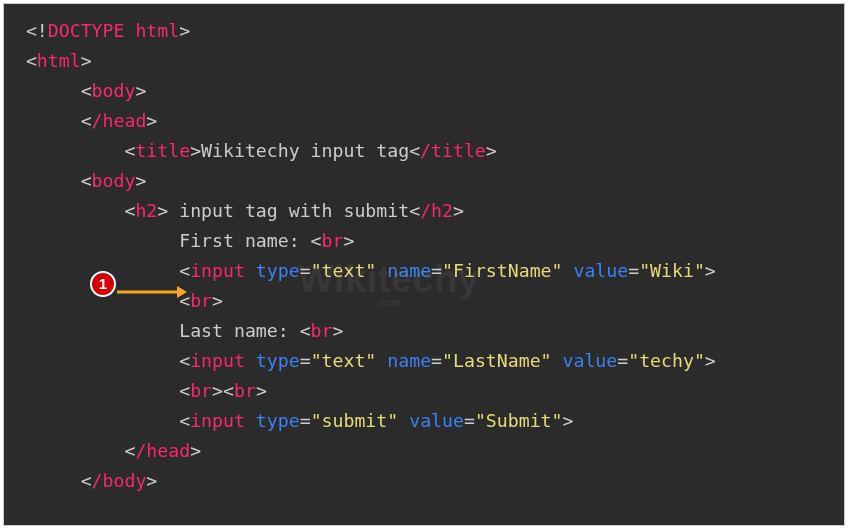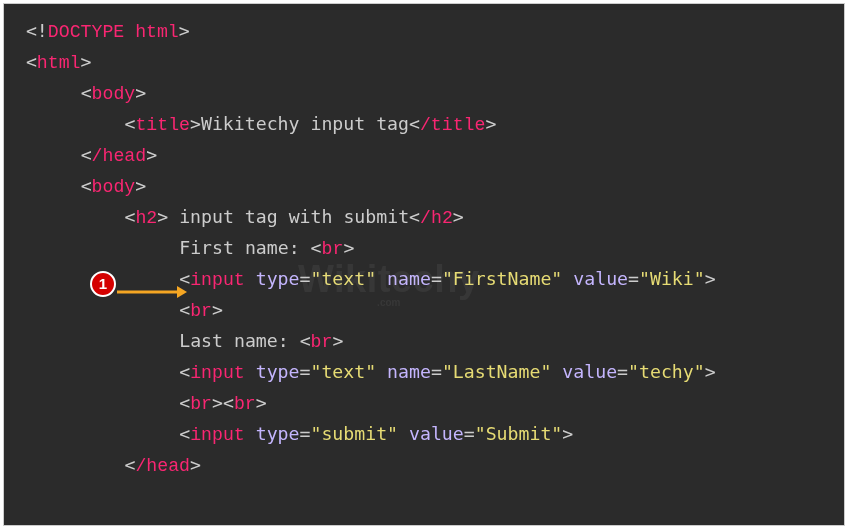--- a/index.html
+++ b/index.html
@@ -15,24 +15,24 @@
     margin: 3px;
     width: 842px;
     height: 523px;
     padding: 12px 0 0 0;
     font-family: "Consolas", "Menlo", "DejaVu Sans Mono", monospace;
     font-size: 18.2px;
     line-height: 30px;
     position: relative;
   }
   .line { white-space: pre; color: #cccccc; }
-  .tag { color: #f92672; font-family: Liberation Mono, monospace; }
+  .tag { color: #f92672; }
   .angle { color: #cccccc; }
   .eq { color: #cccccc; }
-  .attr { color: #c4b5fd; text-align: right; }
+  .attr { color: #3b82f6; text-align: right; }
   .str { color: #e6db74; }
   .plain { color: #cccccc; }
 
   .badge {
     position: absolute;
     width: 26px; height: 26px;
     background: #d40000;
     border: 2px solid #ffffff;
     border-radius: 50%;
     color: #ffffff;
@@ -91,23 +91,23 @@
       <polygon points="60,1 70,7 60,13" fill="#f5a623"></polygon>
     </svg>
   </div>
 
   <div class="line">  <span class="angle">&lt;!</span><span class="tag">DOCTYPE html</span><span class="angle">&gt;</span></div>
 
   <div class="line">  <span class="angle">&lt;</span><span class="tag">html</span><span class="angle">&gt;</span></div>
 
   <div class="line">       <span class="angle">&lt;</span><span class="tag">body</span><span class="angle">&gt;</span></div>
 
+  <div class="line">       <span class="angle">&lt;</span><span class="tag">/head</span><span class="angle">&gt;</span></div>
+
   <div class="line">           <span class="angle">&lt;</span><span class="tag">title</span><span class="angle">&gt;</span><span class="plain">Wikitechy input tag</span><span class="angle">&lt;</span><span class="tag">/title</span><span class="angle">&gt;</span></div>
-
-  <div class="line">       <span class="angle">&lt;</span><span class="tag">/head</span><span class="angle">&gt;</span></div>
 
   <div class="line">       <span class="angle">&lt;</span><span class="tag">body</span><span class="angle">&gt;</span></div>
 
   <div class="line">           <span class="angle">&lt;</span><span class="tag">h2</span><span class="angle">&gt;</span><span class="plain"> input tag with submit</span><span class="angle">&lt;</span><span class="tag">/h2</span><span class="angle">&gt;</span></div>
 
 
   <div class="line">                <span class="plain">First name: </span><span class="angle">&lt;</span><span class="tag">br</span><span class="angle">&gt;</span></div>
 
   <div class="line">                <span class="angle">&lt;</span><span class="tag">input</span> <span class="attr">type</span><span class="eq">=</span><span class="str">"text"</span> <span class="attr">name</span><span class="eq">=</span><span class="str">"FirstName"</span> <span class="attr">value</span><span class="eq">=</span><span class="str">"Wiki"</span><span class="angle">&gt;</span></div>
 
@@ -116,16 +116,17 @@
   <div class="line">                <span class="plain">Last name: </span><span class="angle">&lt;</span><span class="tag">br</span><span class="angle">&gt;</span></div>
 
   <div class="line">                <span class="angle">&lt;</span><span class="tag">input</span> <span class="attr">type</span><span class="eq">=</span><span class="str">"text"</span> <span class="attr">name</span><span class="eq">=</span><span class="str">"LastName"</span> <span class="attr">value</span><span class="eq">=</span><span class="str">"techy"</span><span class="angle">&gt;</span></div>
 
   <div class="line">                <span class="angle">&lt;</span><span class="tag">br</span><span class="angle">&gt;&lt;</span><span class="tag">br</span><span class="angle">&gt;</span></div>
 
   <div class="line">                <span class="angle">&lt;</span><span class="tag">input</span> <span class="attr">type</span><span class="eq">=</span><span class="str">"submit"</span> <span class="attr">value</span><span class="eq">=</span><span class="str">"Submit"</span><span class="angle">&gt;</span></div>
 
   <div class="line">           <span class="angle">&lt;</span><span class="tag">/head</span><span class="angle">&gt;</span></div>
 
+  <div class="line">       <span class="angle">&lt;</span><span class="tag">/body</span><span class="angle">&gt;</span></div>
 
   <div class="line">  </div>
 
 </div>
 
 </body></html>

